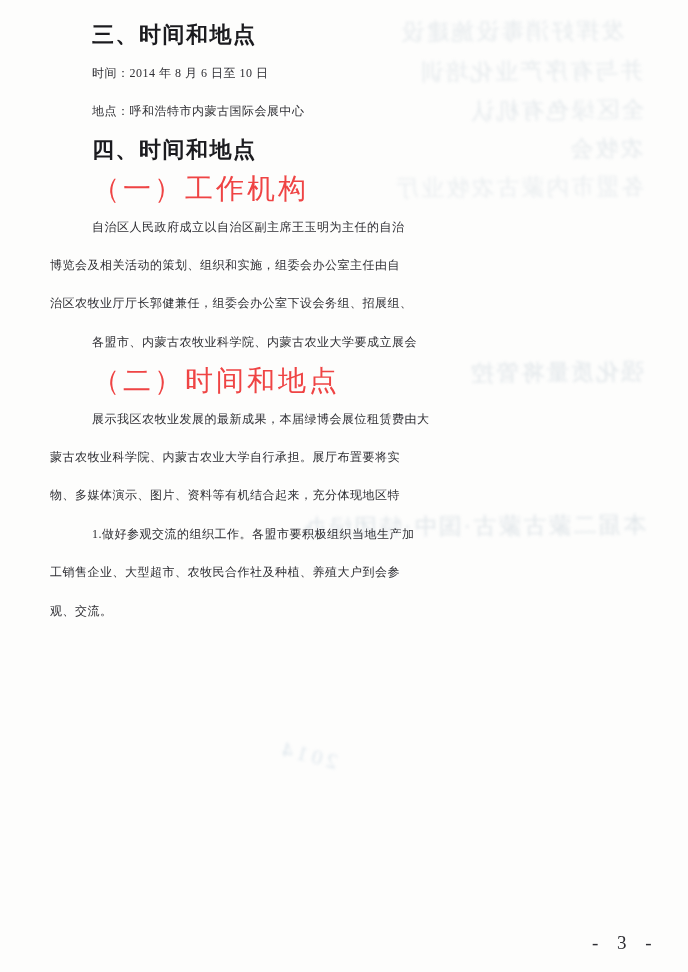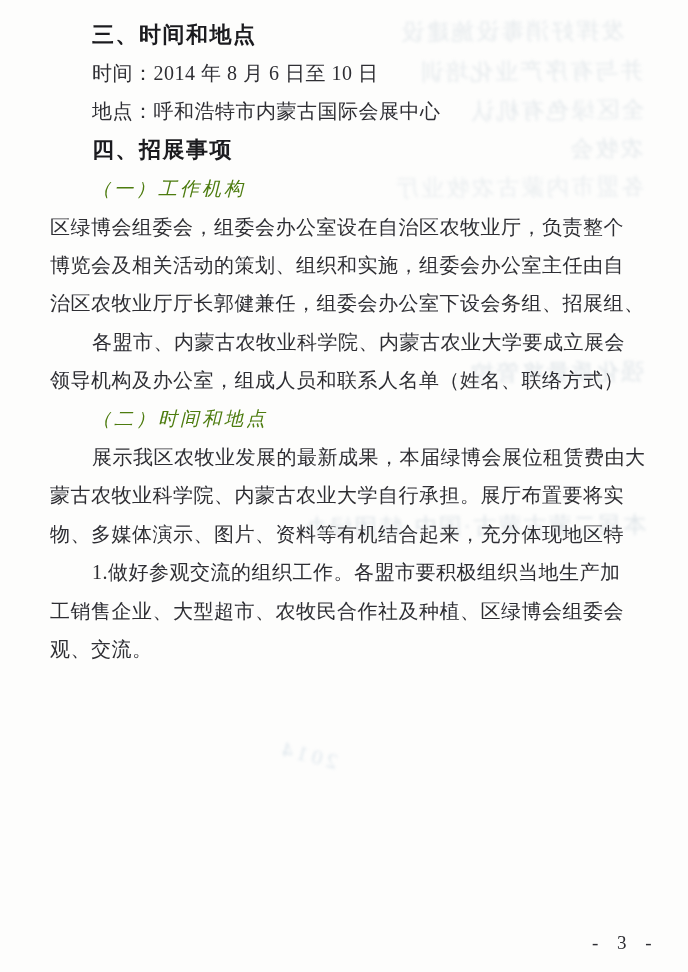--- a/index.html
+++ b/index.html
@@ -20,36 +20,35 @@
     position: absolute;
     left: 50px;
     top: 16px;
     width: 600px;
   }
   .line {
     height: 38.4px;
     display: flex;
     align-items: center;
     white-space: nowrap;
-    font-size: 20px;
+    font-size: 12px;
     letter-spacing: 0.5px;
   }
   .line.indent { padding-left: 42px; }
   .line.heading {
     font-family: "Liberation Sans", "DejaVu Sans", sans-serif;
     font-weight: bold;
     font-size: 22px;
     letter-spacing: 1.5px;
     color: #1b1b1f;
   }
   .line.sub {
-    font-size: 19px;
+    font-size: 28px;
     letter-spacing: 3px;
-    color: #4d7c0f;
-    font-style: italic;
+    color: #ef4444;
   }
   .pagenum {
     position: absolute;
     left: 592px;
     top: 932px;
     font-size: 19px;
     letter-spacing: 7px;
     color: #2e2e33;
     white-space: nowrap;
   }
@@ -97,31 +96,30 @@
   <span class="bleed a4">农牧会</span>
   <span class="bleed a5">各盟市内蒙古农牧业厅</span>
   <span class="bleed a6">强化质量将管控</span>
   <span class="bleed a7">本届二蒙古蒙古·国中·特团绿办</span>
   <span class="stamp-bleed">2014</span>
 
   <div class="textblock">
     <div class="line heading indent">三、时间和地点</div>
     <div class="line indent">时间：2014 年 8 月 6 日至 10 日</div>
     <div class="line indent">地点：呼和浩特市内蒙古国际会展中心</div>
-    <div class="line heading indent">四、招展事项</div>
+    <div class="line heading indent">四、时间和地点</div>
     <div class="line sub indent">（一）工作机构</div>
-    <div class="line">区绿博会组委会，组委会办公室设在自治区农牧业厅，负责整个</div>
+    <div class="line indent">自治区人民政府成立以自治区副主席王玉明为主任的自治</div>
     <div class="line">博览会及相关活动的策划、组织和实施，组委会办公室主任由自</div>
     <div class="line">治区农牧业厅厅长郭健兼任，组委会办公室下设会务组、招展组、</div>
     <div class="line indent">各盟市、内蒙古农牧业科学院、内蒙古农业大学要成立展会</div>
-    <div class="line">领导机构及办公室，组成人员和联系人名单（姓名、联络方式）</div>
     <div class="line sub indent">（二）时间和地点</div>
     <div class="line indent">展示我区农牧业发展的最新成果，本届绿博会展位租赁费由大</div>
     <div class="line">蒙古农牧业科学院、内蒙古农业大学自行承担。展厅布置要将实</div>
     <div class="line">物、多媒体演示、图片、资料等有机结合起来，充分体现地区特</div>
     <div class="line indent">1.做好参观交流的组织工作。各盟市要积极组织当地生产加</div>
-    <div class="line">工销售企业、大型超市、农牧民合作社及种植、区绿博会组委会</div>
+    <div class="line">工销售企业、大型超市、农牧民合作社及种植、养殖大户到会参</div>
     <div class="line">观、交流。</div>
   </div>
 
   <div class="pagenum">- 3 -</div>
 
 </div>
 
 </body></html>

